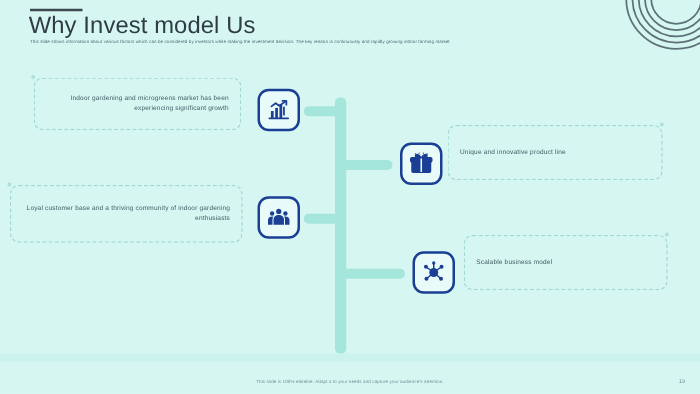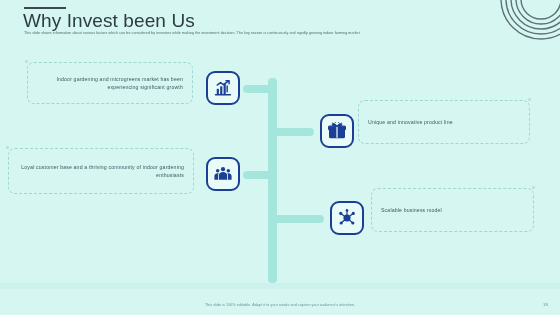--- a/index.html
+++ b/index.html
@@ -198,21 +198,21 @@
       <circle cx="45" cy="33" r="20"></circle>
       <circle cx="45" cy="33" r="25"></circle>
       <circle cx="45" cy="33" r="30"></circle>
       <circle cx="45" cy="33" r="35"></circle>
       <circle cx="45" cy="33" r="40"></circle>
     </g>
   </svg>
 
   <div class="title-rule"></div>
 
-  <div class="page-title">Why Invest been Us</div>
+  <div class="page-title">Why Invest model Us</div>
   <div class="page-subtitle">This slide shows information about various factors which can be considered by investors while making the investment decision. The key reason is continuously and rapidly growing indoor farming market</div>
 
   <div class="trunk"></div>
 
   <div class="branch seg-icon1"></div>
   <div class="branch seg-icon2"></div>
   <div class="branch seg-icon3"></div>
   <div class="branch seg-icon4"></div>
 
   <div class="bottom-band"></div>

